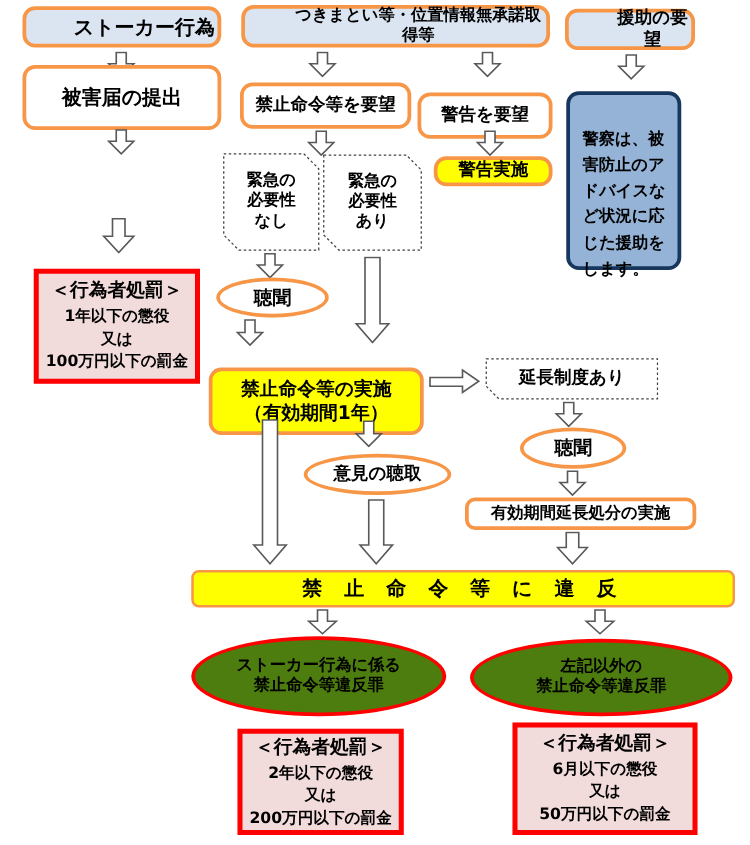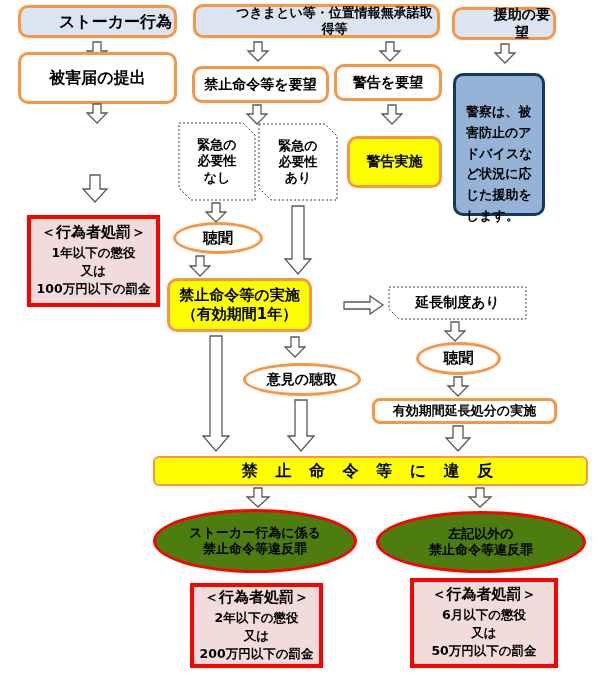--- a/index.html
+++ b/index.html
@@ -53,21 +53,21 @@
       </svg>
     </div>
   <div class="arrow" style="left:493px;top:43px;">
     <svg width="24" height="21">
         <polygon points="8,1 16,1 16,10 22,10 12,20 2,10 8,10" fill="#fff" stroke="#595959" stroke-width="1.3"></polygon>
       </svg>
     </div>
 
   <div class="node style-b f16" style="left:18px;top:52px;width:159px;height:52px;">被害届の提出</div>
   <div class="node style-b f14" style="left:192px;top:66px;width:137px;height:37px;">禁止命令等を要望</div>
-  <div class="node style-b f14" style="left:334px;top:64px;width:108px;height:37px;">警告を要望</div>
+  <div class="node style-b f14" style="left:334px;top:74px;width:108px;height:37px;">警告を要望</div>
   <div class="node blue-box" style="left:453px;top:73px;width:92px;height:143px;">警察は、被害防止のアドバイスなど状況に応じた援助をします。</div>
 
   <div class="arrow" style="left:85px;top:103px;">
     <svg width="24" height="21">
         <polygon points="8,1 16,1 16,10 22,10 12,20 2,10 8,10" fill="#fff" stroke="#595959" stroke-width="1.3"></polygon>
       </svg>
     </div>
   <div class="arrow" style="left:245px;top:104px;">
     <svg width="24" height="21">
         <polygon points="8,1 16,1 16,10 22,10 12,20 2,10 8,10" fill="#fff" stroke="#595959" stroke-width="1.3"></polygon>
@@ -88,21 +88,21 @@
     <span class="lbl">なし</span>
   </div>
   <div class="node dotted-node col f13" style="left:258px;top:123px;width:80px;height:78px;">
     <svg width="80" height="78">
       <polygon points="1,1 67,1 79,13 79,77 13,77 1,65" fill="#fff" stroke="#404040" stroke-width="1" stroke-dasharray="2,2"></polygon>
       </svg>
     <span class="lbl">緊急の</span>
     <span class="lbl">必要性</span>
     <span class="lbl">あり</span>
   </div>
-  <div class="node style-y f14" style="left:347px;top:136px;width:95px;height:52px;">警告実施</div>
+  <div class="node style-y f14" style="left:347px;top:125px;width:95px;height:24px;">警告実施</div>
 
   <div class="arrow" style="left:81px;top:174px;">
     <svg width="28" height="29">
         <polygon points="9,1 19,1 19,15 26,15 14,28 2,15 9,15" fill="#fff" stroke="#595959" stroke-width="1.3"></polygon>
       </svg>
     </div>
   <div class="node red-box col" style="left:27px;top:215px;width:133px;height:92px;">
     <span class="punish-title">＜行為者処罰＞</span>
     <span class="punish-line">1年以下の懲役</span>
     <span class="punish-line">又は</span>
@@ -120,21 +120,21 @@
         <polygon points="8,1 16,1 16,11 22,11 12,21 2,11 8,11" fill="#fff" stroke="#595959" stroke-width="1.3"></polygon>
       </svg>
     </div>
 
   <div class="arrow" style="left:283px;top:205px;">
     <svg width="30" height="70">
         <polygon points="9,1 21,1 21,54 28,54 15,69 2,54 9,54" fill="#fff" stroke="#595959" stroke-width="1.3"></polygon>
       </svg>
     </div>
 
-  <div class="node style-y col f15" style="left:167px;top:278px;width:145px;height:54px;">
+  <div class="node style-y col f15" style="left:167px;top:294px;width:172px;height:54px;">
     <span>禁止命令等の実施</span>
     <span>（有効期間1年）</span>
   </div>
 
   <div class="arrow" style="left:343px;top:294px;">
     <svg width="42" height="22">
         <polygon points="1,8 27,8 27,2 40,11 27,20 27,15 1,15" fill="#fff" stroke="#595959" stroke-width="1.3"></polygon>
       </svg>
     </div>
   <div class="node dotted-node f14" style="left:388px;top:286px;width:139px;height:34px;">

